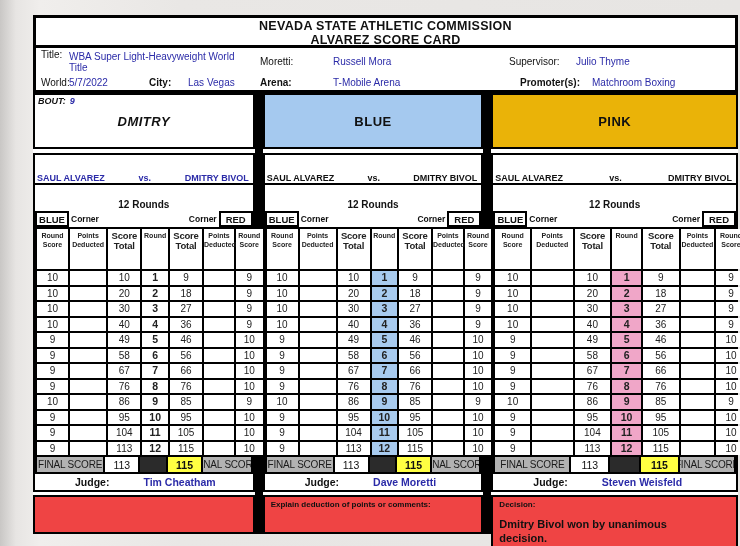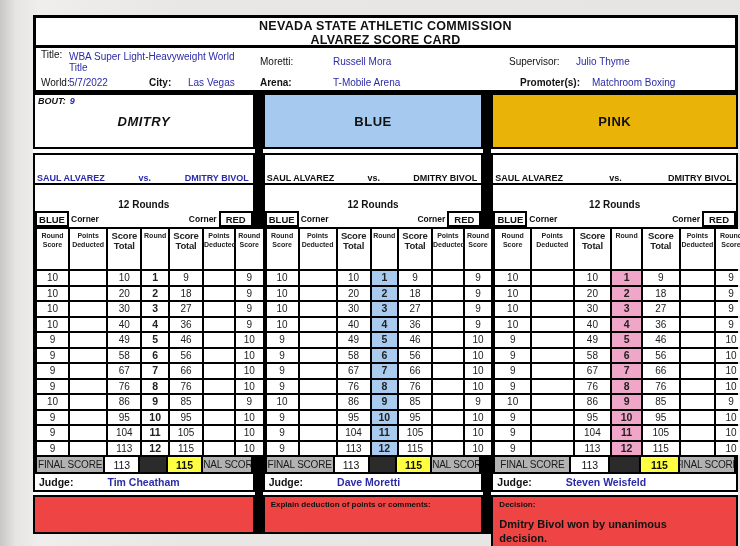--- a/index.html
+++ b/index.html
@@ -62,21 +62,21 @@
   .score-grid .cell.rnd { font-weight: bold; font-size: 10.5px; }
 
   .final-row { display: flex; gap: 2px; background: #000; padding: 0 2px 2px 2px; height: 17px; }
   .final-row > div { display: flex; align-items: center; justify-content: center; }
   .fs-label { background: #b2b2b2; color: #1a1a1a; font-size: 10px; letter-spacing: -.2px; white-space: nowrap; overflow: hidden; }
   .fs-l1 { flex: 0 0 31%; } .fs-l2 { flex: 1; }
   .fs-blue { flex: 0 0 15.5%; background: #fff; font-size: 10.5px; }
   .fs-dark { flex: 0 0 12%; background: #2b2b2b; }
   .fs-red { flex: 0 0 15.5%; background: #ffff42; font-size: 10.5px; font-weight: bold; }
 
-  .judge-row { height: 16px; background: #fff; display: flex; align-items: center; font-size: 10.5px; font-weight: bold; padding: 0 4px; }
+  .judge-row { height: 16px; background: #fff; display: flex; align-items: center; font-size: 10.5px; font-weight: bold; padding: 0 4px; margin-left: 36px; }
   .judge-row .judge-name { color: #2b2ba8; margin-left: 34px; }
 
   .comment-box { border: 2.5px solid #000; background: #ef4444; flex: 1; padding: 3px 6px; }
   .comment-heading { font-size: 8px; font-weight: bold; }
   .comment-body { font-size: 11px; font-weight: bold; margin-top: 8px; width: 88%; line-height: 14px; }
 </style>
 </head>
 <body>
 
 <div class="card">

